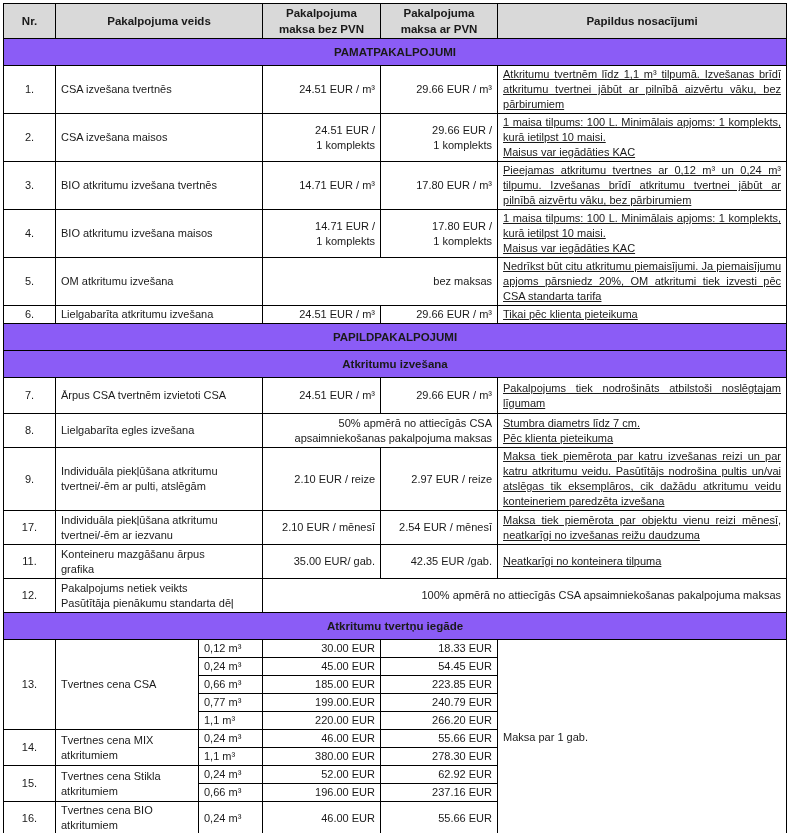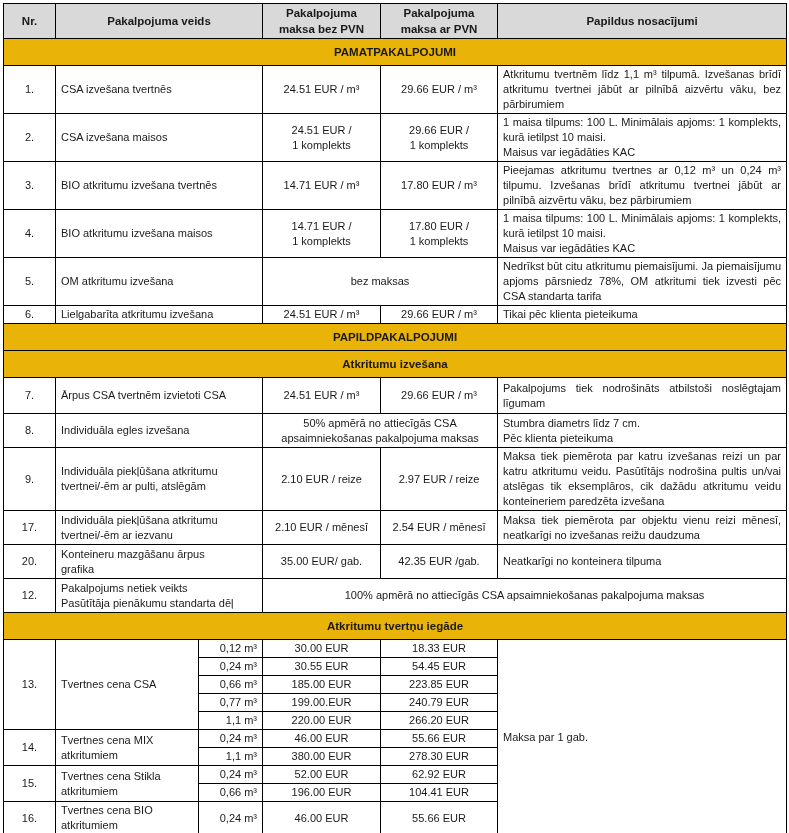--- a/index.html
+++ b/index.html
@@ -2,26 +2,26 @@
 <html><head>
 <meta charset="utf-8">
 <style>
   html, body { margin: 0; padding: 0; background: #ffffff; }
   body { width: 789px; height: 833px; position: relative; overflow: hidden;
          font-family: "Liberation Sans", "DejaVu Sans", sans-serif; color: #1a1a1a; }
   table.price { position: absolute; left: 3px; top: 3px; width: 783px;
                 border-collapse: collapse; table-layout: fixed; font-size: 11px; line-height: 15px; }
   table.price td, table.price th { border: 1px solid #000; padding: 1px 5px; vertical-align: middle; }
   th { background: #d9d9d9; font-weight: bold; font-size: 11.5px; text-align: center; line-height: 16px; }
-  tr.section td { background: #eab308; font-weight: bold; text-align: center; height: 24px; font-size: 11.5px; }
+  tr.section td { background: #8b5cf6; font-weight: bold; text-align: center; height: 24px; font-size: 11.5px; }
   td.nr { text-align: center; }
-  td.c { text-align: center; }
-  td.note { text-align: justify; }
+  td.c { text-align: right; }
+  td.note { text-align: justify; text-decoration: underline; }
   .ln { display: block; }
-  .vol { text-align: right; }
+  .vol { text-align: left; }
 </style>
 </head>
 <body>
 
 <table class="price">
   <colgroup>
     <col style="width:52px">
       <col style="width:143px">
       <col style="width:64px">
     <col style="width:118px">
@@ -115,21 +115,21 @@
       </tr>
       <tr style="height:48px">
         <td class="nr">5.</td>
         <td colspan="2">
           <span class="ln">OM atkritumu izvešana</span>
         </td>
         <td colspan="2" class="c">
           <span class="ln">bez maksas</span>
         </td>
         <td class="note">
-          <span class="ln">Nedrīkst būt citu atkritumu piemaisījumi. Ja piemaisījumu apjoms pārsniedz 78%, OM atkritumi tiek izvesti pēc CSA standarta tarifa</span>
+          <span class="ln">Nedrīkst būt citu atkritumu piemaisījumi. Ja piemaisījumu apjoms pārsniedz 20%, OM atkritumi tiek izvesti pēc CSA standarta tarifa</span>
         </td>
       </tr>
       <tr style="height:17px">
         <td class="nr">6.</td>
         <td colspan="2">
           <span class="ln">Lielgabarīta atkritumu izvešana</span>
         </td>
         <td class="c">
           <span class="ln">24.51 EUR / m³</span>
         </td>
@@ -157,21 +157,21 @@
         <td class="c">
           <span class="ln">29.66 EUR / m³</span>
         </td>
         <td class="note">
           <span class="ln">Pakalpojums tiek nodrošināts atbilstoši noslēgtajam līgumam</span>
         </td>
       </tr>
       <tr style="height:34px">
         <td class="nr">8.</td>
         <td colspan="2">
-          <span class="ln">Individuāla egles izvešana</span>
+          <span class="ln">Lielgabarīta egles izvešana</span>
         </td>
         <td colspan="2" class="c">
           <span class="ln">50% apmērā no attiecīgās CSA</span>
           <span class="ln">apsaimniekošanas pakalpojuma maksas</span>
         </td>
         <td class="note">
           <span class="ln">Stumbra diametrs līdz 7 cm.</span>
           <span class="ln">Pēc klienta pieteikuma</span>
         </td>
       </tr>
@@ -201,21 +201,21 @@
           <span class="ln">2.10 EUR / mēnesī</span>
         </td>
         <td class="c">
           <span class="ln">2.54 EUR / mēnesī</span>
         </td>
         <td class="note">
           <span class="ln">Maksa tiek piemērota par objektu vienu reizi mēnesī, neatkarīgi no izvešanas reižu daudzuma</span>
         </td>
       </tr>
       <tr style="height:34px">
-        <td class="nr">20.</td>
+        <td class="nr">11.</td>
         <td colspan="2">
           <span class="ln">Konteineru mazgāšanu ārpus</span>
           <span class="ln">grafika</span>
         </td>
         <td class="c">
           <span class="ln">35.00 EUR/ gab.</span>
         </td>
         <td class="c">
           <span class="ln">42.35 EUR /gab.</span>
         </td>
@@ -237,21 +237,21 @@
       <tr style="height:18px">
         <td class="nr" rowspan="5">13.</td>
         <td rowspan="5">Tvertnes cena CSA</td>
         <td class="vol">0,12 m³</td>
         <td class="c">30.00 EUR</td>
         <td class="c">18.33 EUR</td>
         <td rowspan="10">Maksa par 1 gab.</td>
       </tr>
       <tr style="height:18px">
         <td class="vol">0,24 m³</td>
-        <td class="c">30.55 EUR</td>
+        <td class="c">45.00 EUR</td>
         <td class="c">54.45 EUR</td>
       </tr>
       <tr style="height:18px">
         <td class="vol">0,66 m³</td>
         <td class="c">185.00 EUR</td>
         <td class="c">223.85 EUR</td>
       </tr>
       <tr style="height:18px">
         <td class="vol">0,77 m³</td>
         <td class="c">199.00.EUR</td>
@@ -277,21 +277,21 @@
       <tr style="height:18px">
         <td class="nr" rowspan="2">15.</td>
         <td rowspan="2">Tvertnes cena Stikla atkritumiem</td>
         <td class="vol">0,24 m³</td>
         <td class="c">52.00 EUR</td>
         <td class="c">62.92 EUR</td>
       </tr>
       <tr style="height:18px">
         <td class="vol">0,66 m³</td>
         <td class="c">196.00 EUR</td>
-        <td class="c">104.41 EUR</td>
+        <td class="c">237.16 EUR</td>
       </tr>
       <tr style="height:33px">
         <td class="nr" rowspan="1">16.</td>
         <td rowspan="1">Tvertnes cena BIO atkritumiem</td>
         <td class="vol">0,24 m³</td>
         <td class="c">46.00 EUR</td>
         <td class="c">55.66 EUR</td>
       </tr>
     </tbody>
 </table>

